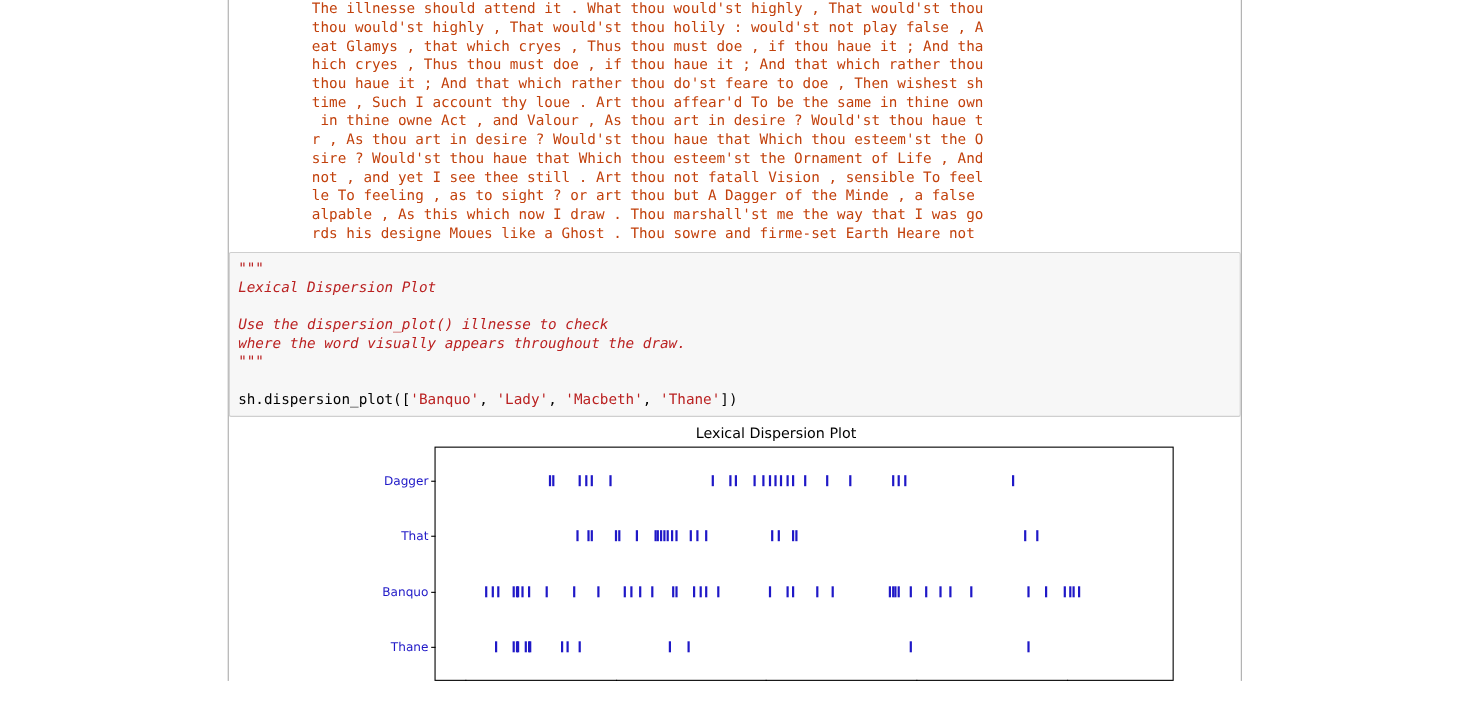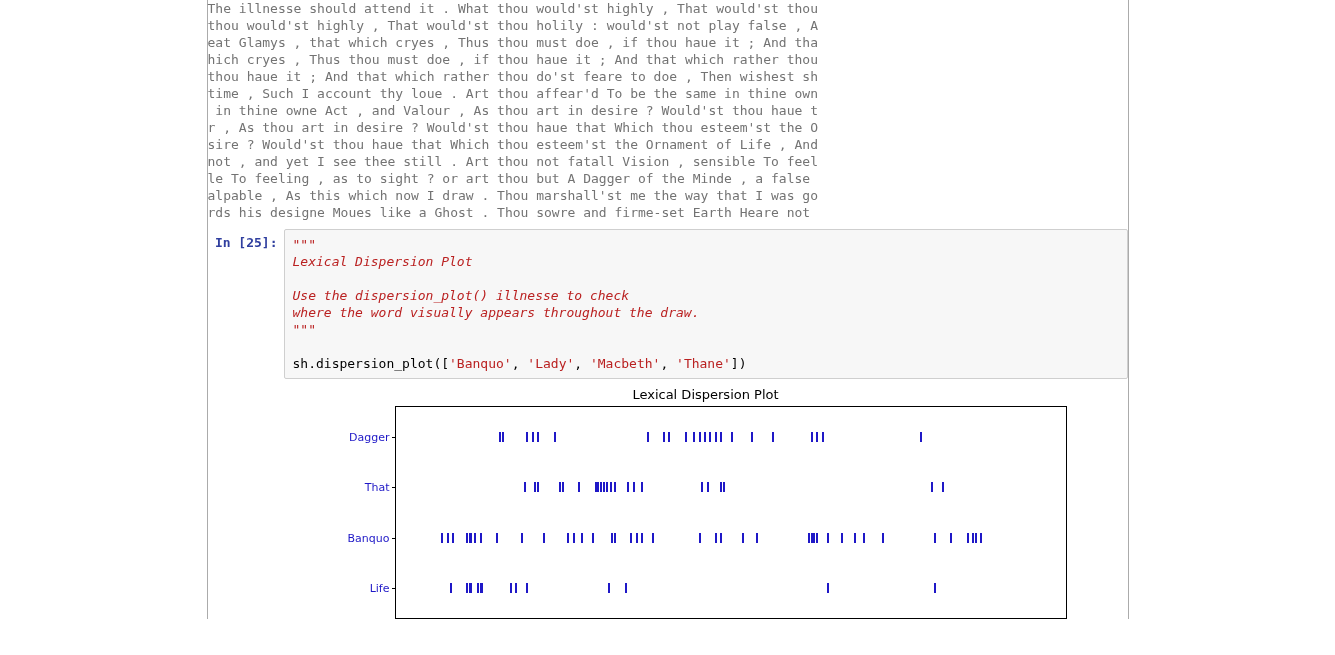--- a/index.html
+++ b/index.html
@@ -25,21 +25,22 @@
   .cell {
     padding: 0;
     margin: 0;
   }
   .output-text {
     font-family: "DejaVu Sans Mono", Menlo, Consolas, monospace;
     font-size: 13px;
     line-height: 17px;
     white-space: pre;
     padding: 0 0 8px 0;
-    color: #737373;
+    margin-left: 76px;
+    color: #c2410c;
   }
   .code-cell {
     display: flex;
     padding: 0;
     margin: 0;
   }
   .prompt {
     width: 76px;
     min-width: 76px;
     padding: 6px 6px 0 0;
@@ -130,42 +131,41 @@
  in thine owne Act , and Valour , As thou art in desire ? Would'st thou haue t
 r , As thou art in desire ? Would'st thou haue that Which thou esteem'st the O
 sire ? Would'st thou haue that Which thou esteem'st the Ornament of Life , And
 not , and yet I see thee still . Art thou not fatall Vision , sensible To feel
 le To feeling , as to sight ? or art thou but A Dagger of the Minde , a false
 alpable , As this which now I draw . Thou marshall'st me the way that I was go
 rds his designe Moues like a Ghost . Thou sowre and firme-set Earth Heare not</div>
     </div>
 
     <div class="cell code-cell">
-      <div class="prompt">In [25]:</div>
       <div class="input-area"><span class="cm-doc">"""</span>
 <span class="cm-doc">Lexical Dispersion Plot</span>
 <span class="cm-doc"></span>
 <span class="cm-doc">Use the dispersion_plot() illnesse to check</span>
 <span class="cm-doc">where the word visually appears throughout the draw.</span>
 <span class="cm-doc">"""</span>
 
 <span>sh.dispersion_plot([</span><span class="cm-string">'Banquo'</span>, <span class="cm-string">'Lady'</span>, <span class="cm-string">'Macbeth'</span>, <span class="cm-string">'Thane'</span><span>])</span></div>
     </div>
 
     <div class="output-plot">
       <div class="plot-title">Lexical Dispersion Plot</div>
       <div id="plot-wrap" style="position:relative; margin-left:50px;">
         <div id="plot-box" class="plot-box" style="width: 670px; height: 211px;">
             <div class="ytick-label" style="top: 30px;">Dagger</div>
             <div class="tick-mark" style="left: -4px; top: 30px; width: 4px; height: 1px;"></div>
             <div class="ytick-label" style="top: 80.3333px;">That</div>
             <div class="tick-mark" style="left: -4px; top: 80.3333px; width: 4px; height: 1px;"></div>
             <div class="ytick-label" style="top: 130.667px;">Banquo</div>
             <div class="tick-mark" style="left: -4px; top: 130.667px; width: 4px; height: 1px;"></div>
-            <div class="ytick-label" style="top: 181px;">Life</div>
+            <div class="ytick-label" style="top: 181px;">Thane</div>
             <div class="tick-mark" style="left: -4px; top: 181px; width: 4px; height: 1px;"></div>
             <div class="tick-mark" style="left: 27.3469px; top: 211px; width: 1px; height: 4px;"></div>
             <div class="xtick-label" style="left: 27.3469px;">0</div>
             <div class="tick-mark" style="left: 164.082px; top: 211px; width: 1px; height: 4px;"></div>
             <div class="xtick-label" style="left: 164.082px;">5000</div>
             <div class="tick-mark" style="left: 300.816px; top: 211px; width: 1px; height: 4px;"></div>
             <div class="xtick-label" style="left: 300.816px;">10000</div>
             <div class="tick-mark" style="left: 437.551px; top: 211px; width: 1px; height: 4px;"></div>
             <div class="xtick-label" style="left: 437.551px;">15000</div>
             <div class="tick-mark" style="left: 574.286px; top: 211px; width: 1px; height: 4px;"></div>

